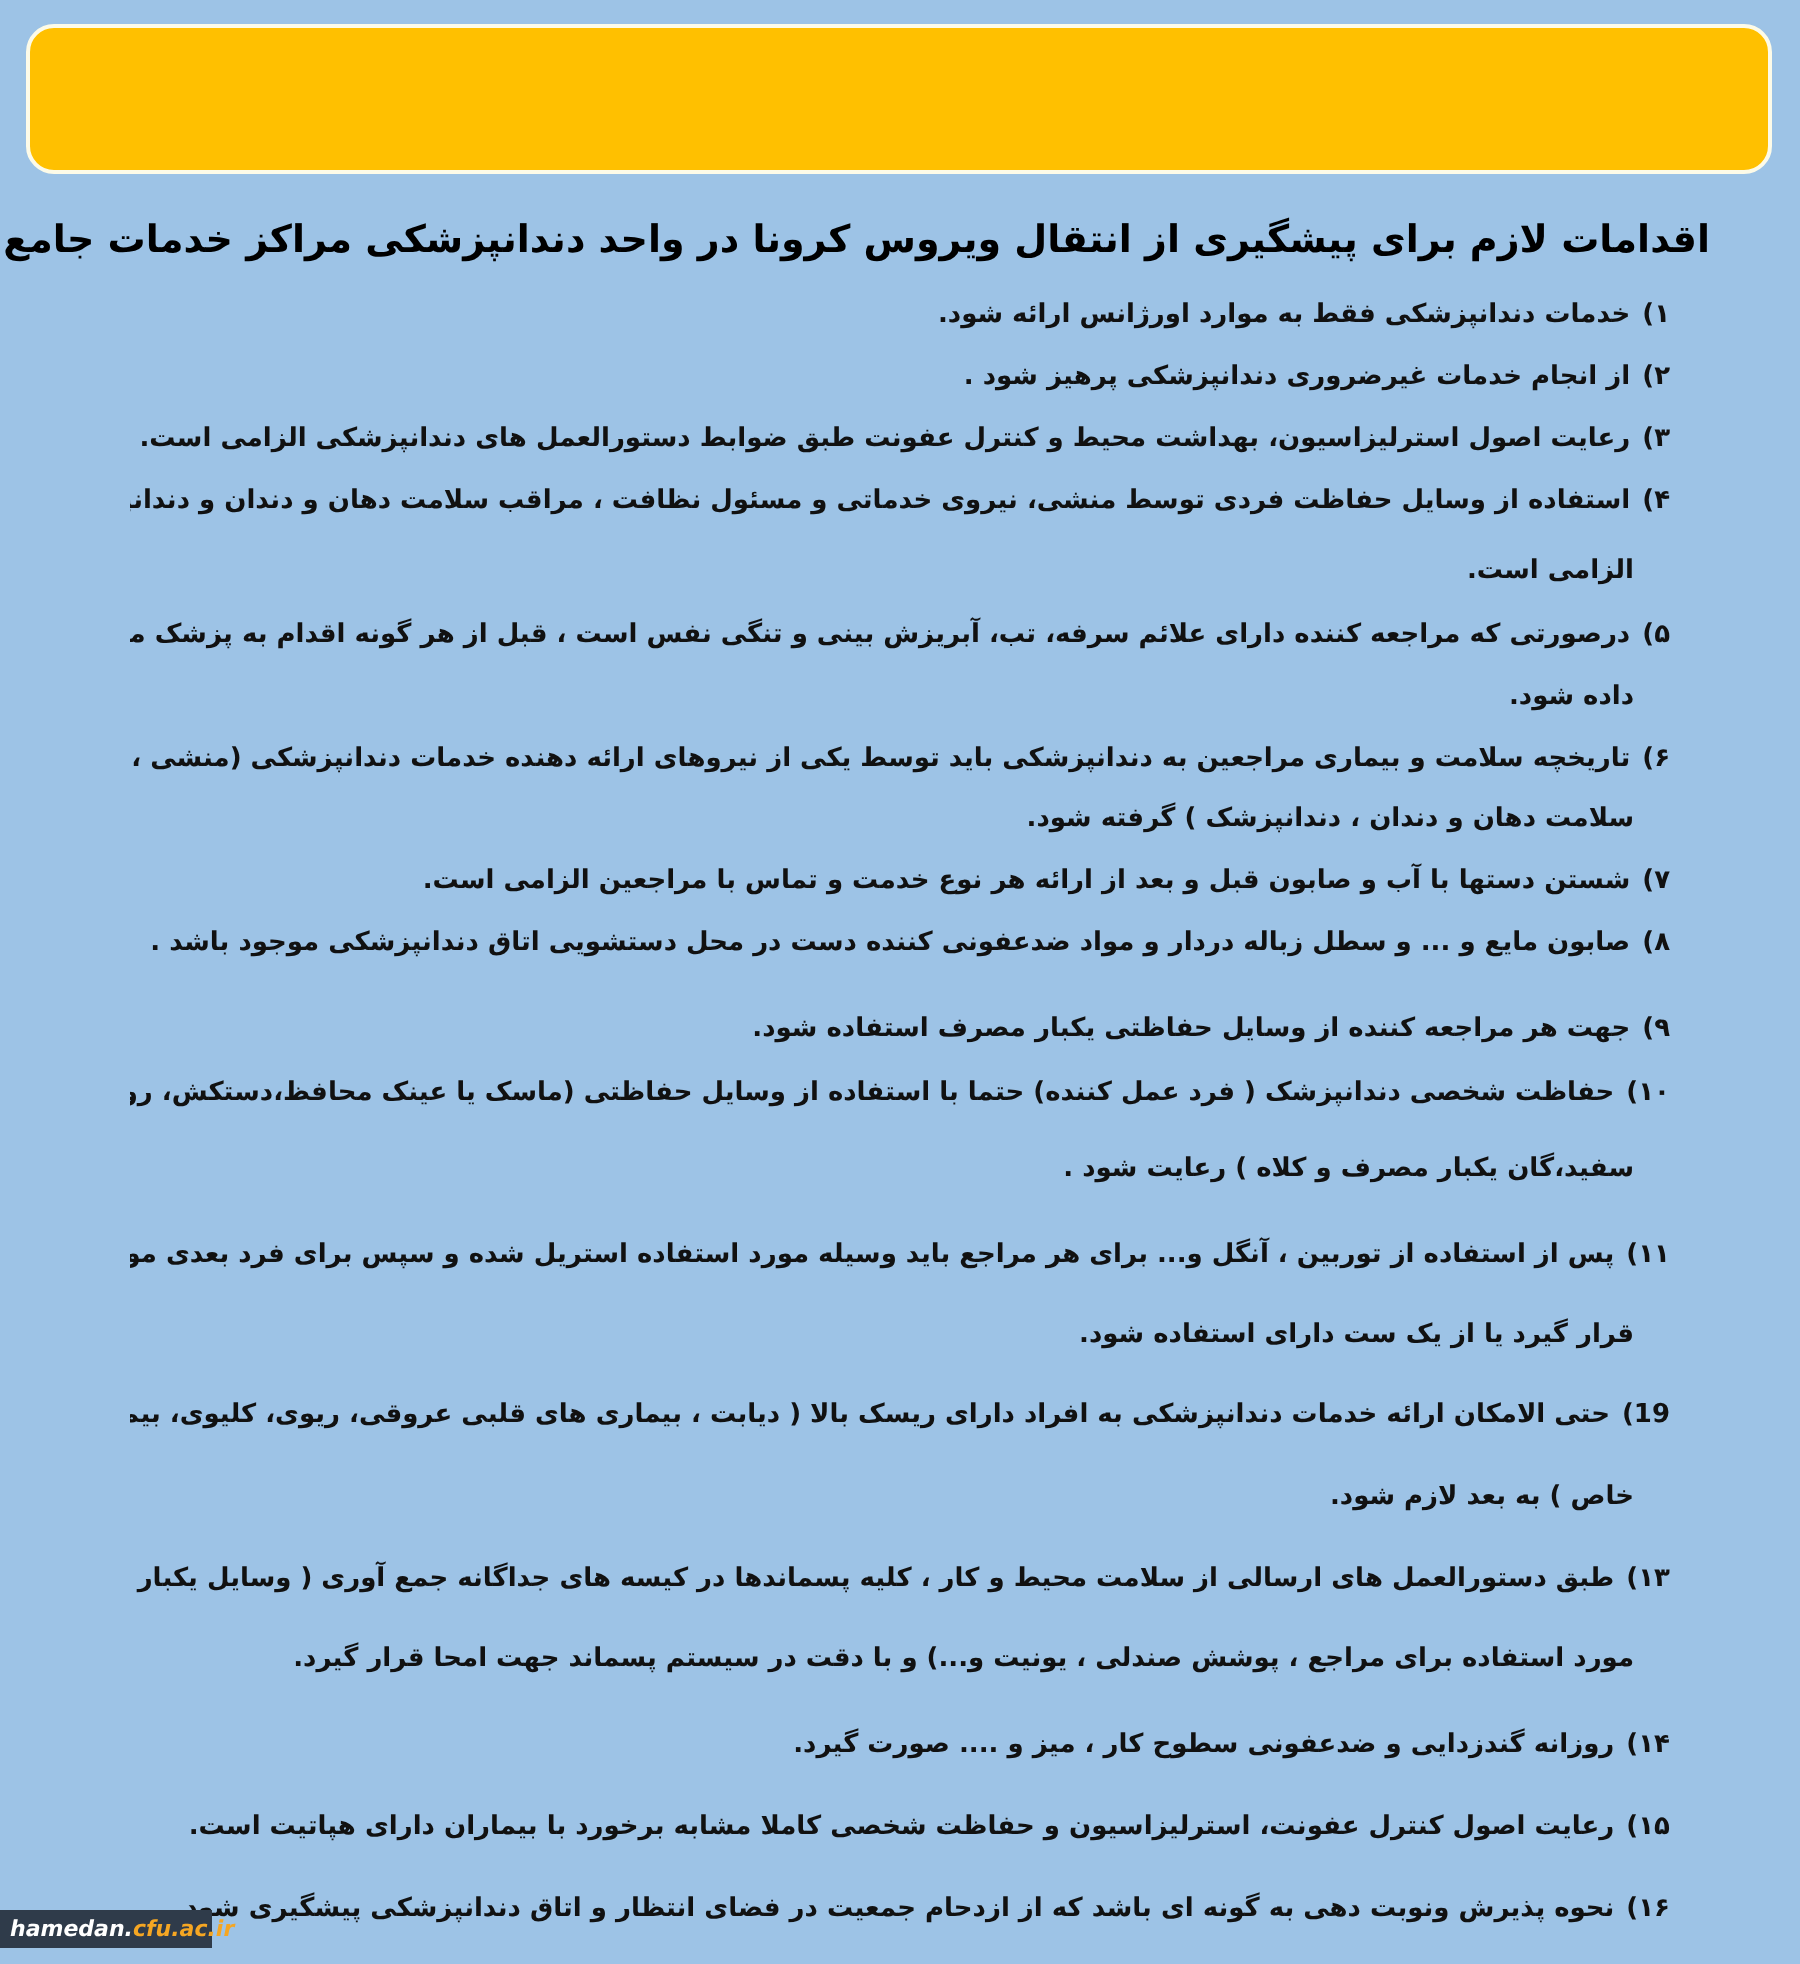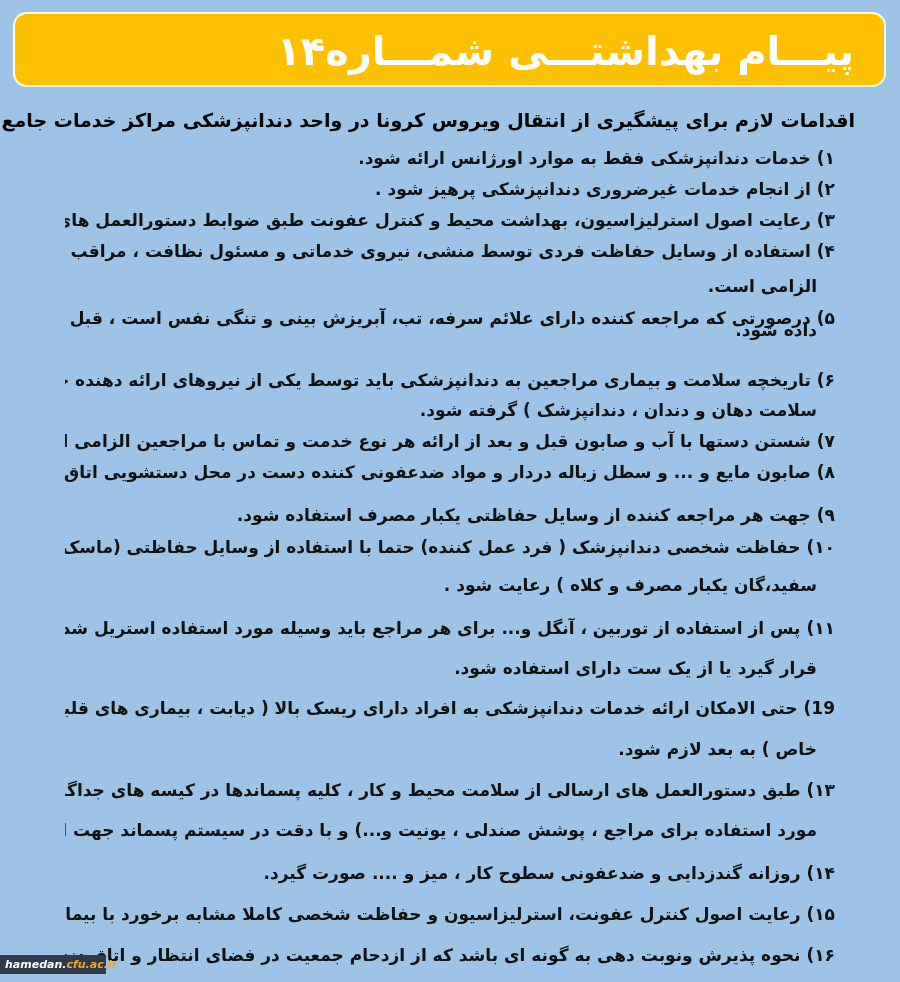--- a/index.html
+++ b/index.html
@@ -71,21 +71,21 @@
       width: 770px;
       direction: rtl;
     }
     .line {
       position: absolute;
       right: 0;
       width: 770px;
       color: #111111;
       font-family: "DejaVu Sans", sans-serif;
       font-weight: bold;
-      font-size: 17px;
+      font-size: 13px;
       line-height: 22px;
       direction: rtl;
       white-space: nowrap;
       overflow: hidden;
     }
     .line.cont {
       right: 18px;
       width: 752px;
     }
     .line .num {
@@ -108,38 +108,37 @@
       white-space: nowrap;
       direction: ltr;
     }
     .watermark .wm-a { color: #ffffff; margin-top: 40px; }
     .watermark .wm-b { color: #f5a623; }
   </style>
 </head>
 <body>
 
 <div class="banner">
-  <div class="banner-title">پیـــام بهداشتـــی شمـــاره۱۴</div>
 </div>
 
 <div class="heading">اقدامات لازم برای پیشگیری از انتقال ویروس کرونا در واحد دندانپزشکی  مراکز خدمات جامع سلامت</div>
 
 <div class="items">
 
   <div class="line" style="top:147px"><span class="num">۱)</span><span>خدمات دندانپزشکی فقط به موارد اورژانس ارائه شود.</span></div>
 
   <div class="line" style="top:178px"><span class="num">۲)</span><span>از انجام خدمات غیرضروری دندانپزشکی پرهیز شود .</span></div>
 
   <div class="line" style="top:209px"><span class="num">۳)</span><span>رعایت اصول استرلیزاسیون، بهداشت محیط و کنترل عفونت طبق ضوابط  دستورالعمل های دندانپزشکی الزامی است.</span></div>
 
   <div class="line" style="top:240px"><span class="num">۴)</span><span>استفاده از وسایل حفاظت فردی توسط منشی، نیروی خدماتی و مسئول نظافت ، مراقب سلامت دهان و دندان و دندانپزشکان</span></div>
   <div class="line cont" style="top:275px">الزامی است.</div>
 
   <div class="line" style="top:307px"><span class="num">۵)</span><span>درصورتی که مراجعه کننده دارای علائم سرفه، تب، آبریزش بینی و تنگی نفس است ، قبل از هر گونه اقدام به پزشک مرکز ارجاع</span></div>
-  <div class="line cont" style="top:319px">داده شود.</div>
+  <div class="line cont" style="top:338px">داده شود.</div>
 
   <div class="line" style="top:369px"><span class="num">۶)</span><span>تاریخچه سلامت و بیماری مراجعین به دندانپزشکی باید توسط یکی از نیروهای ارائه دهنده خدمات دندانپزشکی (منشی ، مراقب</span></div>
   <div class="line cont" style="top:399px">سلامت دهان و دندان ، دندانپزشک ) گرفته شود.</div>
 
   <div class="line" style="top:430px"><span class="num">۷)</span><span>شستن دستها با آب و صابون قبل و بعد از ارائه  هر نوع خدمت و تماس با مراجعین الزامی است.</span></div>
 
   <div class="line" style="top:461px"><span class="num">۸)</span><span>صابون مایع و ... و سطل زباله دردار  و مواد ضدعفونی کننده دست در محل دستشویی اتاق دندانپزشکی موجود باشد .</span></div>
 
   <div class="line" style="top:504px"><span class="num">۹)</span><span>جهت هر مراجعه کننده از وسایل حفاظتی یکبار مصرف استفاده شود.</span></div>
 

